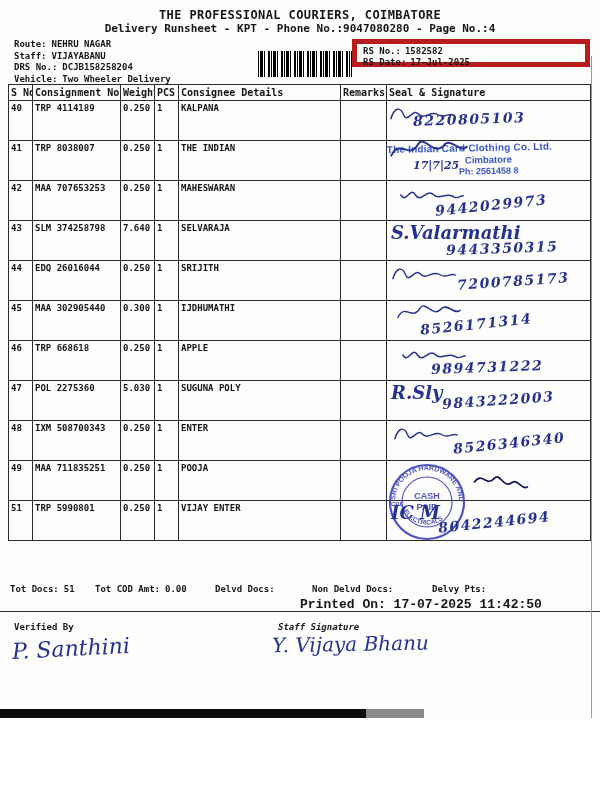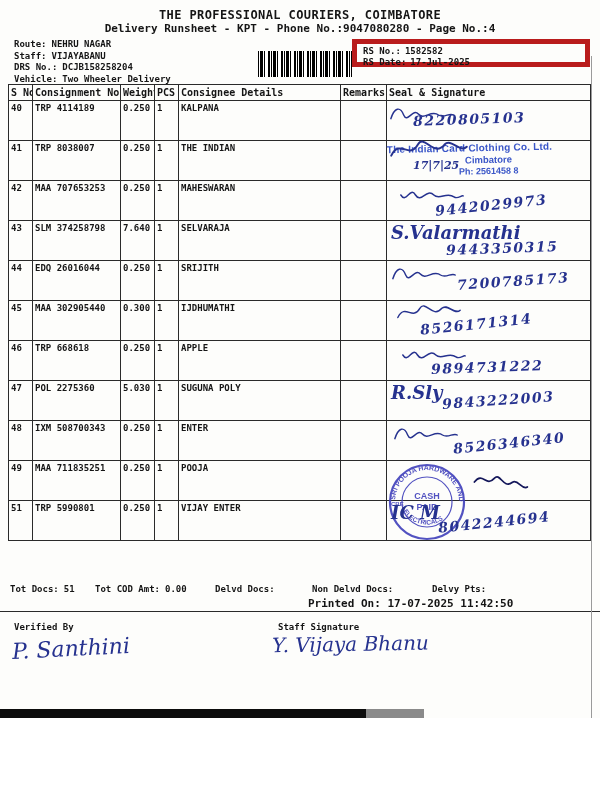--- a/index.html
+++ b/index.html
@@ -45,25 +45,25 @@
   .circled { position:absolute; left:-36px; top:-2px; width:20px; height:20px; border:1.5px solid #26328f; border-radius:50%;
              color:#26328f; font-family:"DejaVu Serif", serif; font-style:italic; font-size:13px;
              display:flex; align-items:center; justify-content:center; }
   .note-ido { left:60px; top:6px; font-size:15px; }
 
   .totals-row { position:absolute; top:584px; left:10px; width:582px; height:12px; font-size:9px; font-weight:bold; }
   .tot-pair { position:absolute; top:0; white-space:nowrap; }
   .tot-val { margin-left:5px; }
 
   .entered { position:absolute; top:597px; left:10px;  font-size:9px; font-weight:bold; white-space:nowrap; }
-  .printed { position:absolute; top:597px; left:308px; font-size:11px; font-weight:bold; white-space:nowrap; }
+  .printed { position:absolute; top:597px; left:300px; font-size:13px; font-weight:bold; white-space:nowrap;font-family:Liberation Mono, monospace; }
   .divider { position:absolute; top:611px; left:0; width:600px; height:1px; background:#2a2a2a; }
 
   .verified-label { position:absolute; top:622px; left:14px;  font-size:9px; font-weight:bold; }
-  .staffsig-label { position:absolute; top:622px; left:278px; font-size:9px; font-weight:bold; }
+  .staffsig-label { position:absolute; top:622px; left:278px; font-size:9px; font-weight:bold;font-style:italic; }
   .verified-sign { left:12px;  top:636px; font-size:22px; transform:rotate(-3deg); }
   .staff-sign    { left:272px; top:632px; font-size:20px; transform:rotate(-1deg); }
 
   .edge-line { position:absolute; left:591px; top:56px; width:1px; height:744px; background:#9a9a9a; }
   .bottom-bar1 { position:absolute; left:0;    bottom:0; width:366px; height:9px; background:#0c0c0c; }
   .bottom-bar2 { position:absolute; left:366px; bottom:0; width:58px;  height:9px; background:#8a8a8a; }
 </style>
 </head>
 <body>
 

